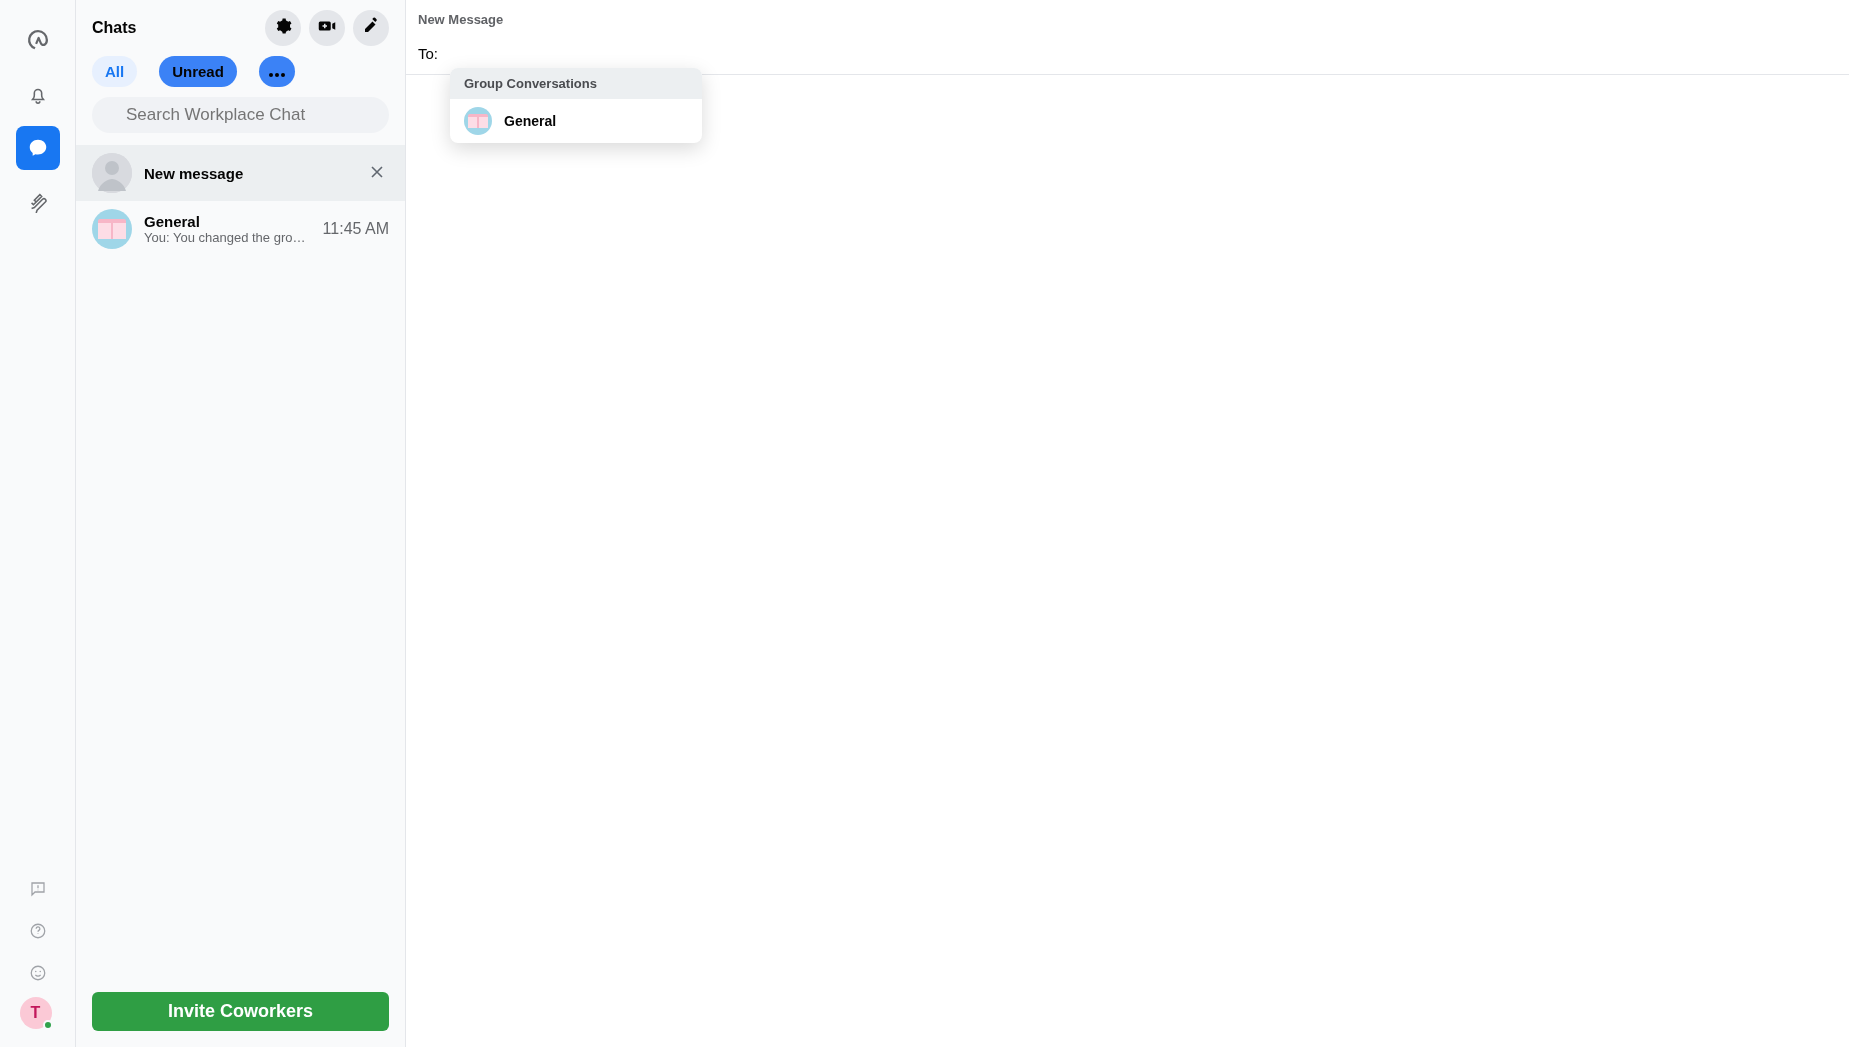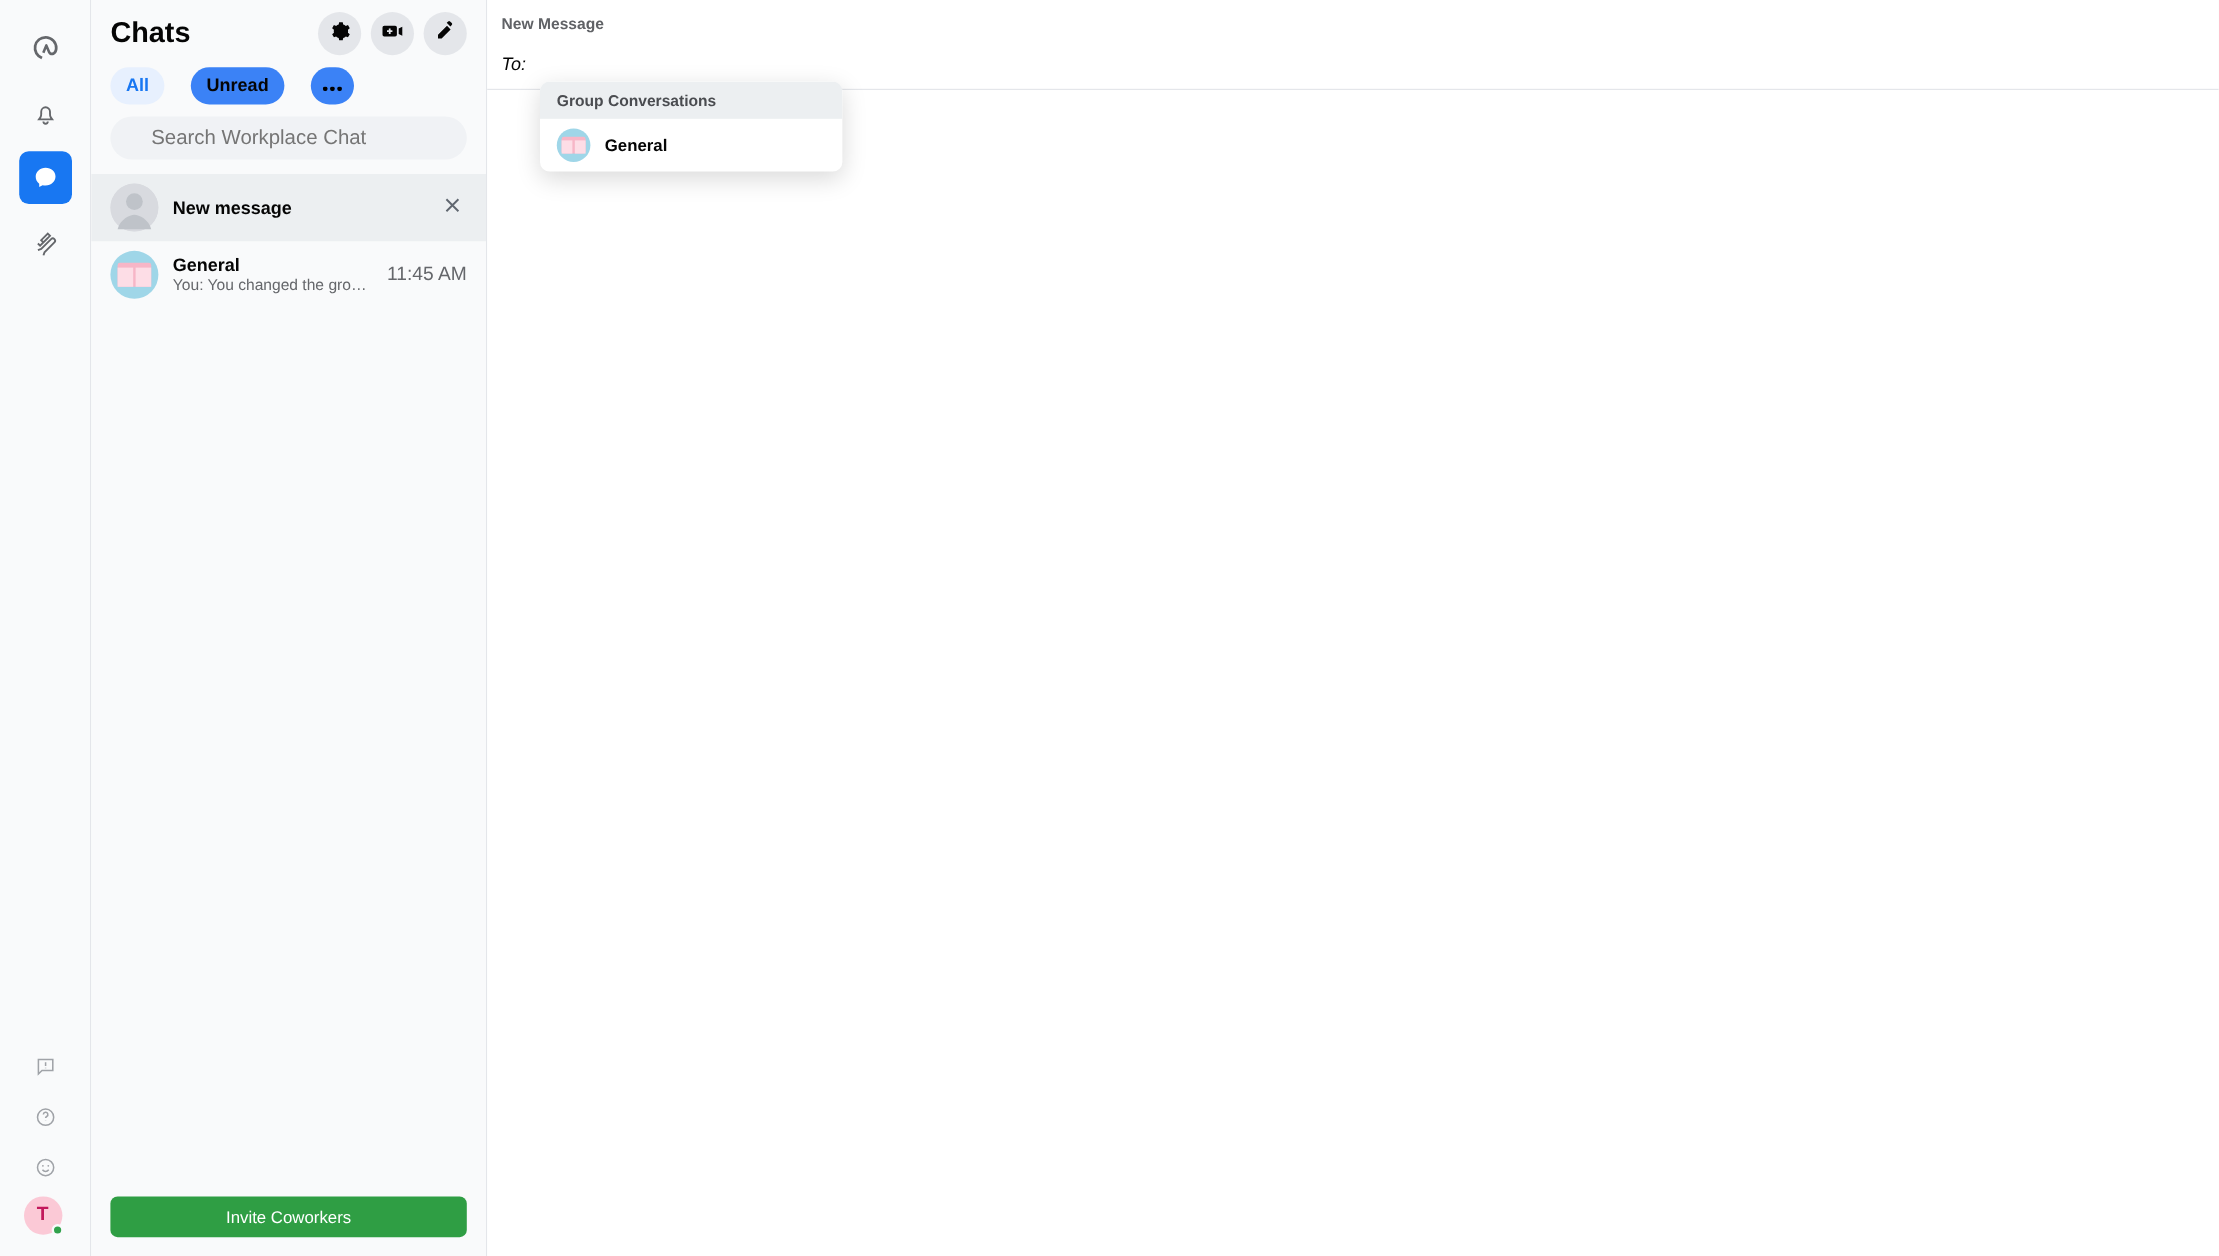--- a/index.html
+++ b/index.html
@@ -50,21 +50,21 @@
     display: flex;
     flex-direction: column;
     background: #fff;
     border-right: 1px solid #e4e6ea;
     background: #f9fafb;
   }
   .sidebar-header {
     display: flex; align-items: center;
     padding: 10px 16px 4px 16px;
   }
-  .sidebar-header h1 { font-size: 24px; font-weight: 700; flex: 1; color: #050505;}
+  .sidebar-header h1 { font-size: 16px; font-weight: 700; flex: 1; color: #050505;}
   .circle-btn {
     width: 36px; height: 36px; border-radius: 50%;
     background: #e4e6ea; color: #050505;
     display: flex; align-items: center; justify-content: center;
     margin-left: 8px; cursor: pointer;
   }
   .circle-btn svg { fill: currentColor; }
 
   .filter-row { display: flex; align-items: center; padding: 6px 16px; gap: 22px;}
   .pill {
@@ -110,34 +110,34 @@
     width: 24px; height: 24px; border-radius: 50%;
     display: flex; align-items: center; justify-content: center;
     color: #606770;
   }
 
   .thread-list { flex: 1; overflow-y: auto; padding-top: 8px; }
 
   .invite-wrap { padding: 10px 16px 16px; }
   .invite-btn {
     width: 100%; border: none; border-radius: 6px;
-    background: #2f9e44; color: #fff; font-weight: 400;
-    font-size: 14px; padding: 9px 0; cursor: pointer;
+    background: #2f9e44; color: #fff; font-weight: 700;
+    font-size: 18px; padding: 9px 0; cursor: pointer;
   }
 
   
   .main { flex: 1; display: flex; flex-direction: column; background: #fff; }
   .new-msg-title { font-size: 13px; font-weight: 600; color: #606266; padding: 12px 12px 6px; }
   .to-row {
     display: flex; align-items: center; gap: 4px;
     border-bottom: 1px solid #e4e6ea;
     padding: 10px 12px;
     position: relative;
   }
-  .to-row label { font-size: 15px; color: #050505; font-style: italic; }
+  .to-row label { font-size: 15px; color: #050505; }
   .to-row input {
     flex: 1; border: none; outline: none; font-size: 15px; padding: 2px;
   }
 
   .suggest-popover {
     position: absolute; top: 100%; left: 44px;
     background: #fff; border-radius: 8px;
     box-shadow: 0 6px 20px rgba(0,0,0,.15);
     width: 252px; overflow: hidden;
     margin-top: -6px;

